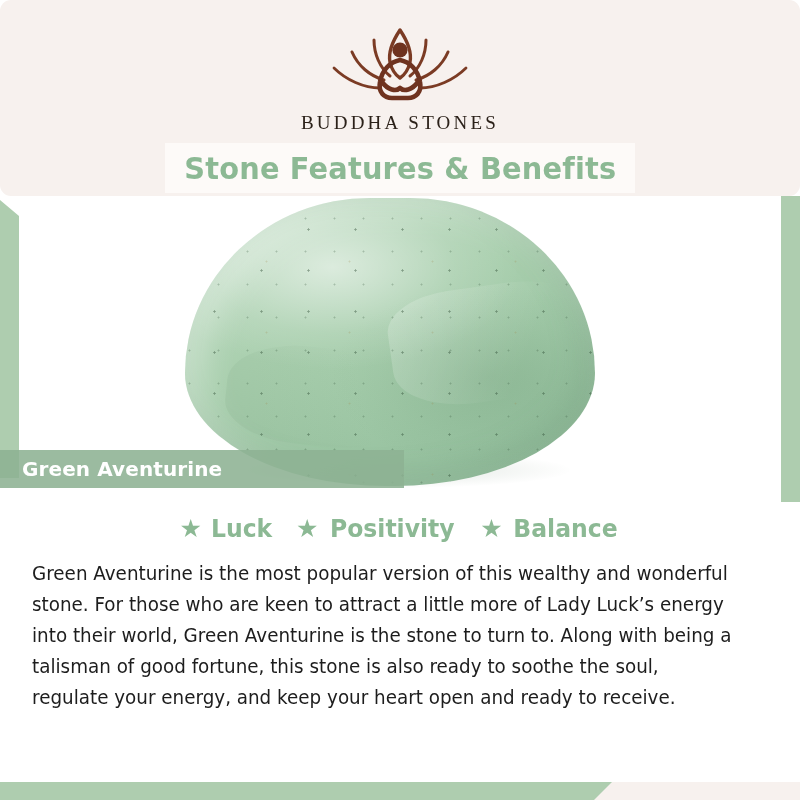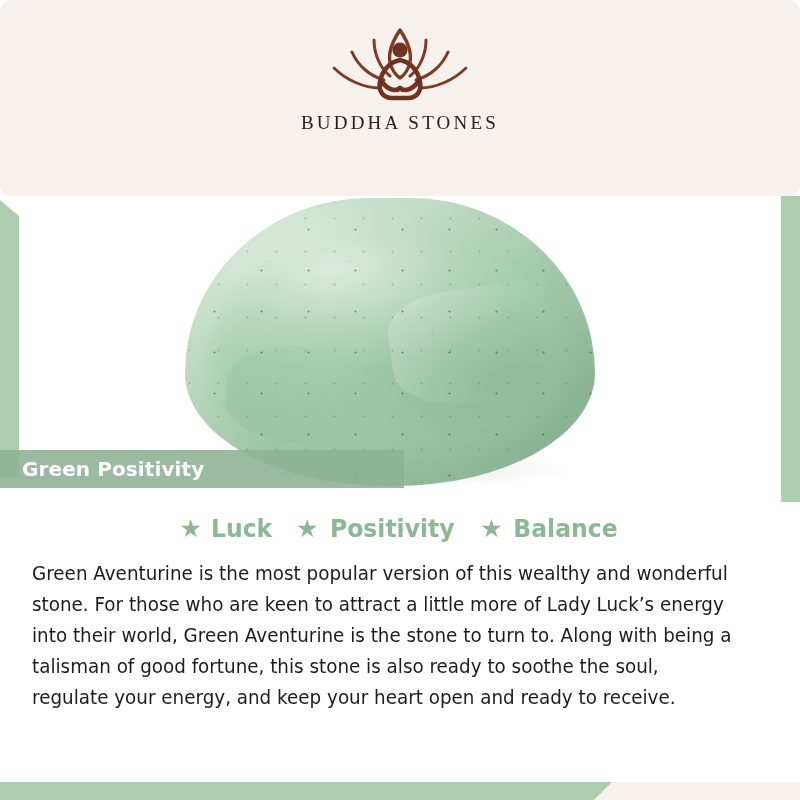--- a/index.html
+++ b/index.html
@@ -292,36 +292,39 @@
         </g>
         <g fill="none" stroke="#6f3320" stroke-width="4.6" stroke-linecap="round" stroke-linejoin="round">
           <circle cx="78" cy="32" r="7.6" fill="#6f3320" stroke="none"></circle>
           <path d="M78 42 C68 44, 60 52, 58 64 C56 74, 62 80, 70 80 L86 80 C94 80, 100 74, 98 64 C96 52, 88 44, 78 42 Z"></path>
           <path d="M60 64 C66 72, 74 74, 78 70 C82 74, 90 72, 96 64"></path>
         </g>
       </svg>
       <div class="brand-name">BUDDHA STONES</div>
     </div>
 
+    <div class="title-plate">
+      <div class="title-text">Stone Features &amp; Benefits</div>
+    </div>
   </div>
 
   <div class="photo-stage">
     <div class="stone-shadow"></div>
     <div class="stone">
       <div class="stone-facet-a"></div>
       <div class="stone-facet-b"></div>
       <div class="stone-speckles"></div>
     </div>
   </div>
 
   <div class="accent-left"></div>
   <div class="accent-right"></div>
 
   <div class="name-band">
-    <div class="name-band-text">Green Positivity</div>
+    <div class="name-band-text">Green Aventurine</div>
   </div>
 
   <div class="body-section">
     <div class="benefits-row">
       <div class="benefit">
         <span class="benefit-star">★</span>
         <span class="benefit-label">Luck</span>
       </div>
       <div class="benefit">
         <span class="benefit-star">★</span>

